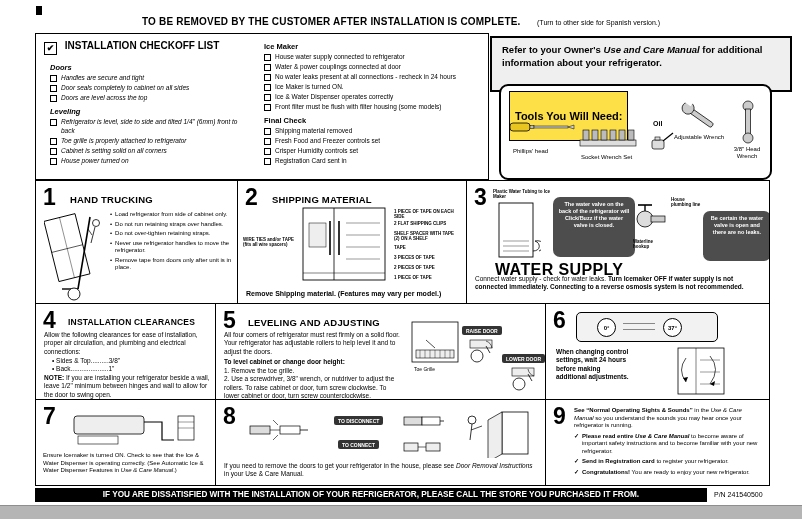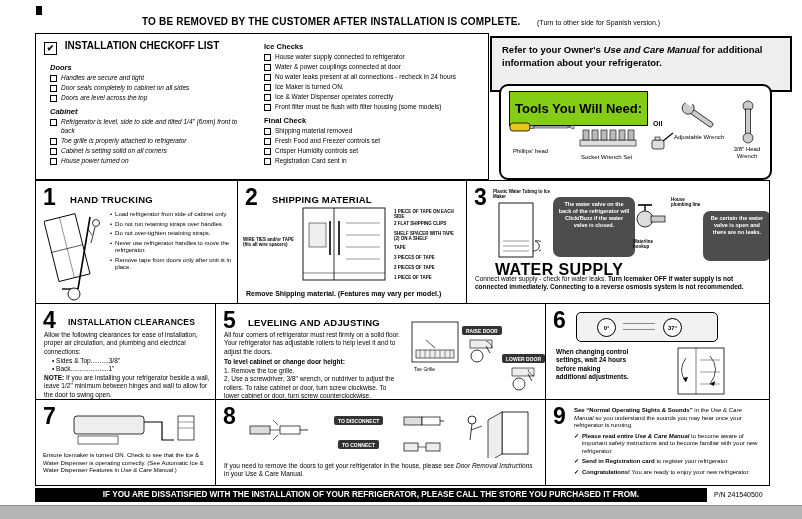--- a/index.html
+++ b/index.html
@@ -21,21 +21,21 @@
   .steptitle{position:absolute;font-weight:bold;font-size:9.5px;letter-spacing:.2px;}
   .cb{display:inline-block;width:5px;height:5px;border:1px solid #000;margin-right:4px;flex:0 0 auto;margin-top:1px;background:#fff;}
   .chk{display:flex;align-items:flex-start;margin:1.5px 0;}
   .sech{font-weight:bold;font-size:7.5px;margin:5px 0 2px;}
   .bullet{display:flex;gap:3px;margin-bottom:2px;}
   .bullet .dot{flex:0 0 auto;font-weight:bold;}
   .darkbox{position:absolute;background:#4d4d4d;color:#fff;border-radius:7px;padding:4px 5px;font-size:5.5px;line-height:1.3;text-align:center;font-weight:bold;}
   .darklabel{position:absolute;background:#333;color:#fff;font-size:5px;font-weight:bold;padding:1.5px 4px;border-radius:2px;white-space:nowrap;}
   .callout{position:absolute;font-size:4.5px;line-height:1.15;font-weight:bold;}
   .checkglyph{display:inline-block;width:11px;height:11px;border:1px solid #000;text-align:center;line-height:11px;font-size:9px;margin-right:5px;vertical-align:-2px;}
-  .tools-title{position:absolute;left:8px;top:5px;border:1px solid #000;background:#84cc16;padding:9px 5px;font-weight:bold;font-size:13px;}
+  .tools-title{position:absolute;left:8px;top:5px;border:1px solid #000;background:#fde047;padding:18px 5px;font-weight:bold;font-size:11px;}
   .tool-label{position:absolute;font-size:6px;line-height:1.1;}
   .panel{position:absolute;border:1px solid #000;border-radius:5px;background:#f2f2f2;}
   .dial{position:absolute;top:5px;width:17px;height:17px;border:1px solid #000;border-radius:50%;background:#fff;display:flex;align-items:center;justify-content:center;font-size:6px;font-weight:bold;}
   .footerbar{position:absolute;left:35px;top:488px;width:672px;height:14px;background:#000;color:#fff;font-weight:bold;font-size:8.2px;text-align:center;line-height:14px;}
   .pn{position:absolute;left:714px;top:491px;font-size:7px;}
   .scanedge{position:absolute;left:0;top:505px;width:802px;height:14px;background:#b5b5b5;border-top:1px solid #8e8e8e;}
   .chk9{display:flex;gap:3px;margin-top:3px;}
   .chk9 .mark{flex:0 0 auto;font-weight:bold;}
 </style>
 </head>
@@ -64,21 +64,21 @@
         </div>
       <div class="chk t65">
           <span class="cb"></span>
           <span>Door seals completely to cabinet on all sides</span>
         </div>
       <div class="chk t65">
           <span class="cb"></span>
           <span>Doors are level across the top</span>
         </div>
 
-      <div class="sech">Cabinet</div>
+      <div class="sech">Leveling</div>
       <div class="chk t65">
           <span class="cb"></span>
           <span>Refrigerator is level, side to side and tilted 1/4" (6mm) front to back</span>
         </div>
       <div class="chk t65">
           <span class="cb"></span>
           <span>Toe grille is properly attached to refrigerator</span>
         </div>
       <div class="chk t65">
           <span class="cb"></span>
@@ -86,21 +86,21 @@
         </div>
 
       <div class="chk t65">
           <span class="cb"></span>
           <span>House power turned on</span>
         </div>
 
     </div>
 
     <div class="abs" style="left:228px;top:8px;width:192px;">
-      <div class="sech" style="margin-top:0;">Ice Checks</div>
+      <div class="sech" style="margin-top:0;">Ice Maker</div>
       <div class="chk t65">
           <span class="cb"></span>
           <span>House water supply connected to refrigerator</span>
         </div>
       <div class="chk t65">
           <span class="cb"></span>
           <span>Water &amp; power couplings connected at door</span>
         </div>
       <div class="chk t65">
           <span class="cb"></span>

